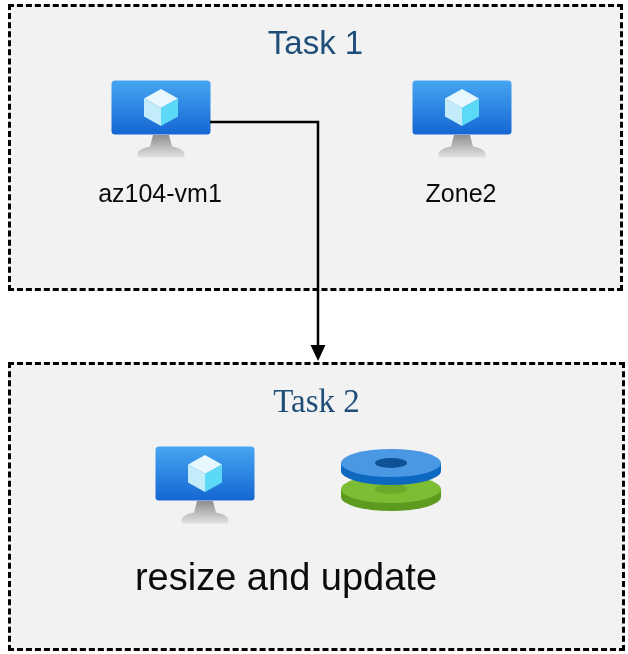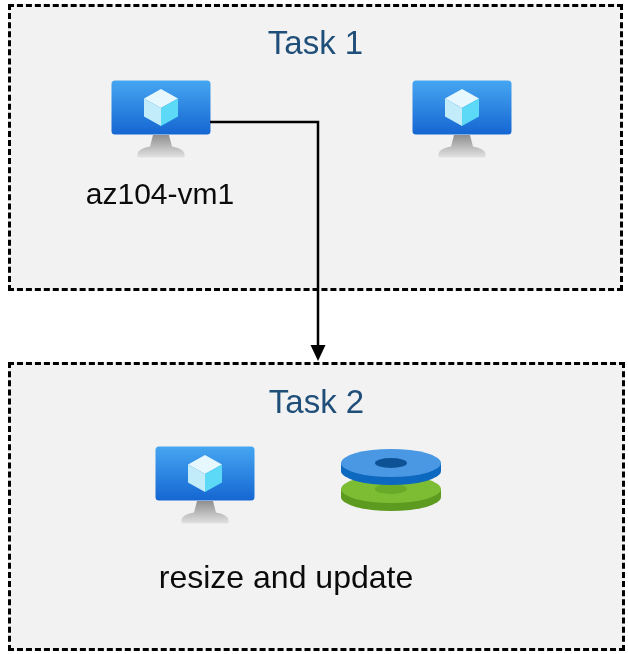--- a/index.html
+++ b/index.html
@@ -36,21 +36,21 @@
   .box-title {
     position: absolute;
     left: 0;
     right: 0;
     text-align: center;
     font-size: 33px;
     line-height: 1.2;
     color: #1f4e79;
   }
   .task1 .box-title { top: 16px; }
-  .task2 .box-title { top: 17px; }
+  .task2 .box-title { top: 17px; font-family: Liberation Serif, serif; }
 
   .vm-svg {
     position: absolute;
     width: 100px;
     height: 82px;
   }
   .vm1-icon { left: 100px; top: 73px; }
   .vm2-icon { left: 401px; top: 73px; }
   .task2-vm-icon { left: 144px; top: 81px; }
 
@@ -60,35 +60,35 @@
     top: 82px;
     width: 104px;
     height: 66px;
   }
 
   .vm-label {
     position: absolute;
     top: 169px;
     width: 260px;
     text-align: center;
-    font-size: 30px;
+    font-size: 25px;
     line-height: 35px;
     color: #0b0b0b;
   }
   .vm1-label { left: 19px; }
   .vm2-label { left: 320px; }
   .vm-label span { display: block; }
 
   .caption {
     position: absolute;
     left: 0;
     top: 189px;
     width: 550px;
     text-align: center;
-    font-size: 32px;
+    font-size: 38px;
     line-height: 46px;
     color: #0b0b0b;
   }
 
   .connector {
     position: absolute;
     left: 0;
     top: 0;
     width: 628px;
     height: 654px;
@@ -131,20 +131,21 @@
 
     <svg class="vm-svg vm2-icon" viewBox="0 0 100 82">
       <rect x="0.5" y="0.5" width="99" height="54" rx="3.5" fill="url(#screenGrad)"></rect>
       <path d="M42 55 L58 55 L61 66.5 C70.5 68 73.5 71.5 73.5 74.5 L73.5 76 Q73.5 77.5 72 77.5 L28 77.5 Q26.5 77.5 26.5 76 L26.5 74.5 C26.5 71.5 29.5 68 39 66.5 Z" fill="url(#standGrad)"></path>
       <polygon points="50,9 67,18.5 50,28 33,18.5" fill="#e6f7fd"></polygon>
       <polygon points="33,18.5 50,28 50,46 33,36.5" fill="#c2ecfa"></polygon>
       <polygon points="67,18.5 50,28 50,46 67,36.5" fill="#5bd9f6"></polygon>
     </svg>
 
     <div class="vm-label vm2-label">
+      <span>Zone2</span>
     </div>
   </div>
 
   <div class="task-box task2">
     <div class="box-title">Task 2</div>
 
     <svg class="vm-svg task2-vm-icon" viewBox="0 0 100 82">
       <rect x="0.5" y="0.5" width="99" height="54" rx="3.5" fill="url(#screenGrad)"></rect>
       <path d="M42 55 L58 55 L61 66.5 C70.5 68 73.5 71.5 73.5 74.5 L73.5 76 Q73.5 77.5 72 77.5 L28 77.5 Q26.5 77.5 26.5 76 L26.5 74.5 C26.5 71.5 29.5 68 39 66.5 Z" fill="url(#standGrad)"></path>
       <polygon points="50,9 67,18.5 50,28 33,18.5" fill="#e6f7fd"></polygon>

